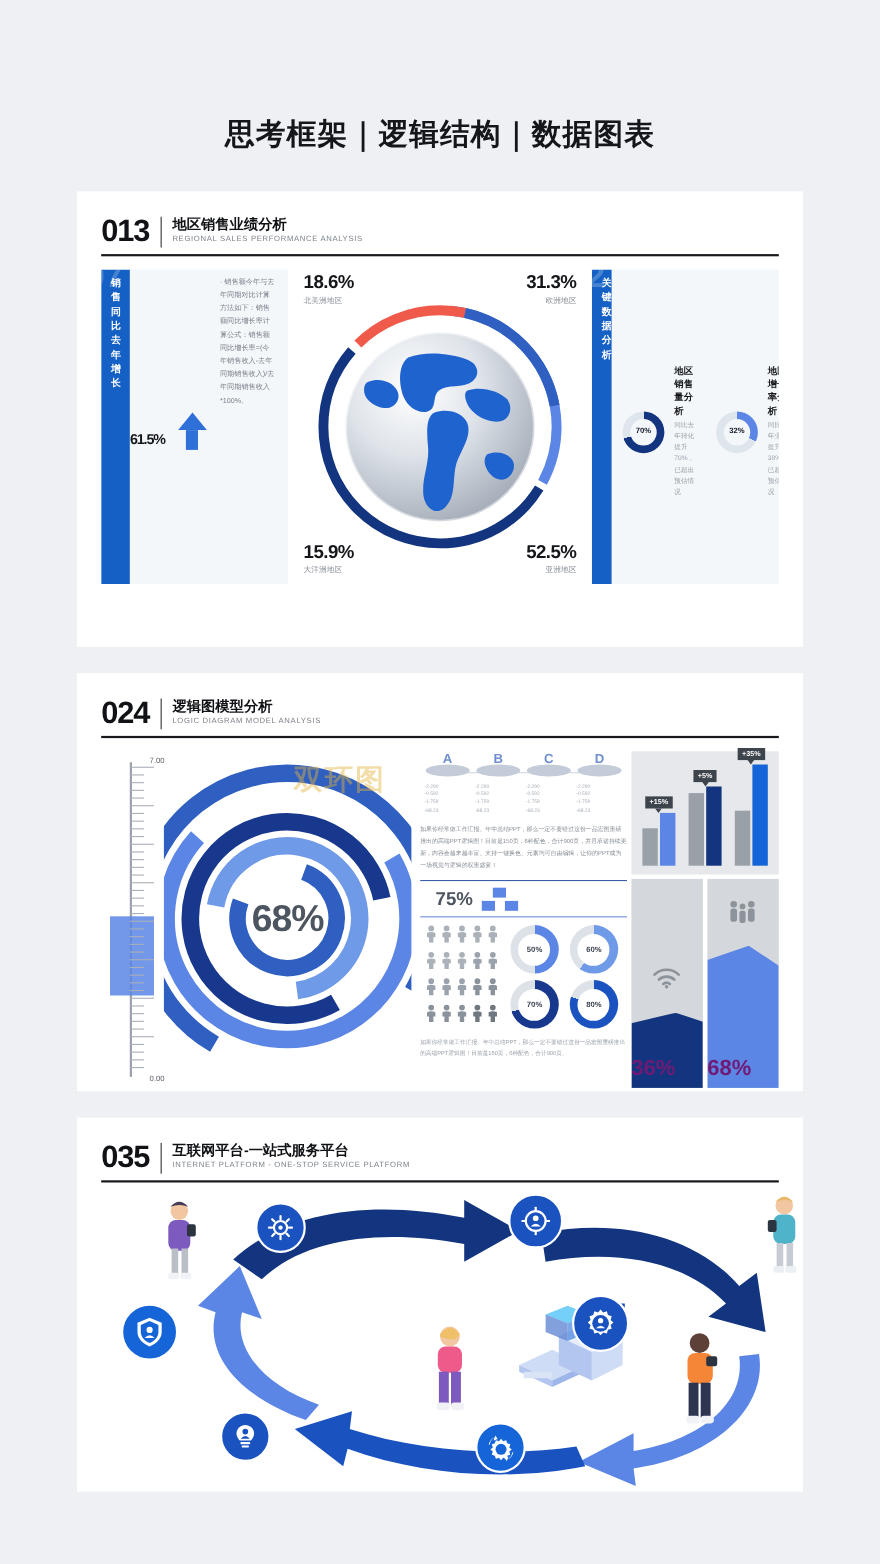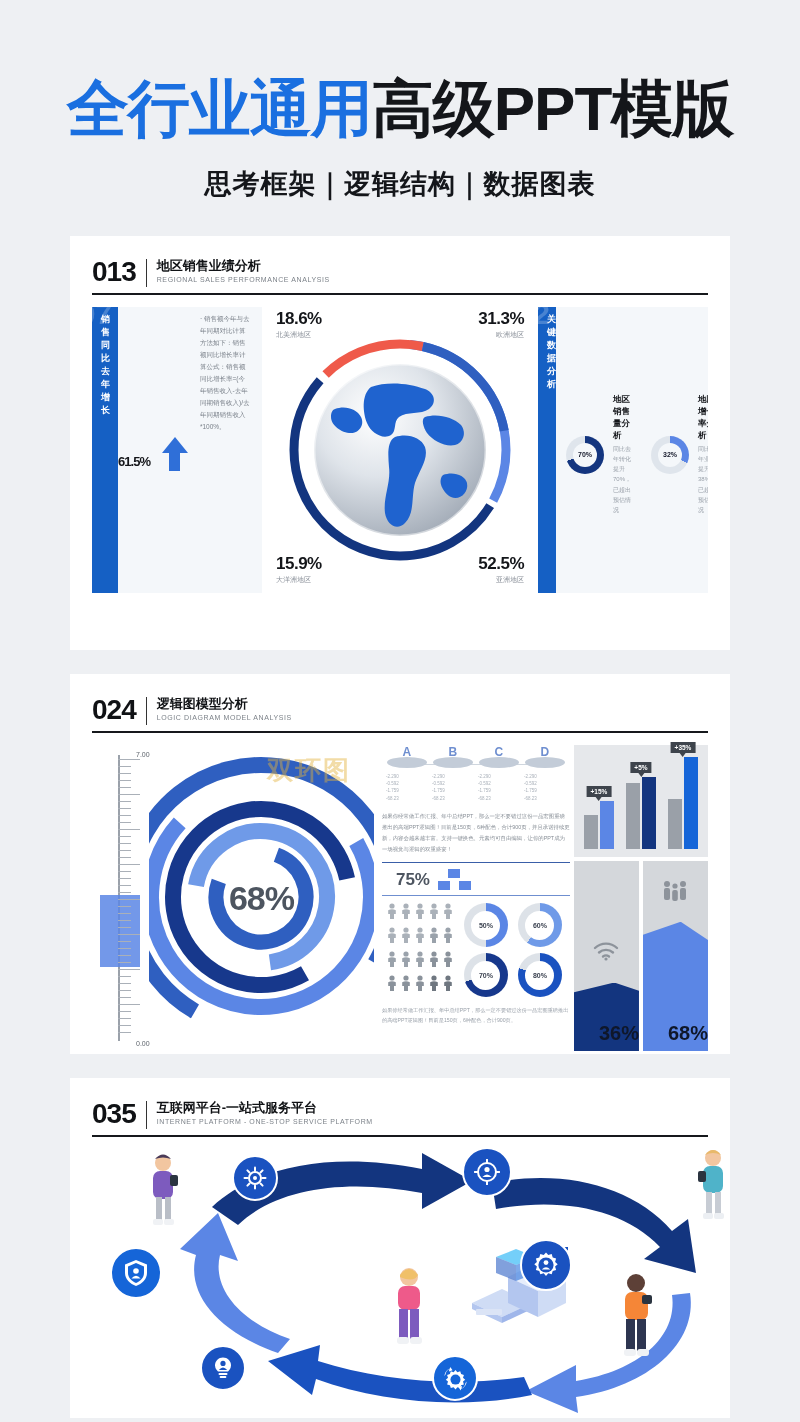--- a/index.html
+++ b/index.html
@@ -188,41 +188,38 @@
     background: #3e444c; color: #fff; font-size: 6.5px; font-weight: 700;
     padding: 2px 4px; white-space: nowrap;
   }
   .bar-tag:after {
     content:''; position:absolute; left:50%; margin-left:-3px; bottom:-4px;
     border-left:3px solid transparent;border-right:3px solid transparent;border-top:4px solid #3e444c;
   }
   .fill-row { display: flex; gap: 4px; flex: 1; }
   .fill-box { flex: 1; background: #d4d7db; position: relative; overflow: hidden; }
   .fill-liquid { position: absolute; left: 0; right: 0; bottom: 0; }
-  .fill-num { position: absolute; left: 0; right: 0; bottom: 6px; text-align: right; color: #0f172a; font-size: 20px; font-weight: 800; }
+  .fill-num { position: absolute; left: 0; right: 0; bottom: 6px; text-align: left; color: #701a75; font-size: 20px; font-weight: 800; }
   .fill-icon { position: absolute; left: 0; right: 0; display: flex; justify-content: center; }
 
   
   .p3-body { position: relative; height: 268px; margin-top: 10px; }
   .node {
     position: absolute; border-radius: 50%;
     display: flex; align-items: center; justify-content: center;
     border: 2px solid #fff;
   }
   .center-text { position: absolute; left: 150px; top: 68px; width: 115px; }
   .ct-title { font-size: 11px; font-weight: 800; color: #1b1f25; }
   .ct-body { font-size: 5.4px; color: #9198a1; line-height: 2.0; margin-top: 5px; }
 </style>
 </head>
 <body>
 
 <div class="hero">
-  <div class="hero-title">
-    <span class="blue">全行业通用</span><span class="dark">高级PPT模版</span>
-  </div>
   <div class="hero-sub">
     <div class="sub-text">思考框架｜逻辑结构｜数据图表</div>
   </div>
 </div>
 
 <div class="panel" id="panel-1">
   <div class="panel-head">
     <div class="panel-num">013</div>
     <div class="panel-divider"></div>
     <div class="panel-titles">

